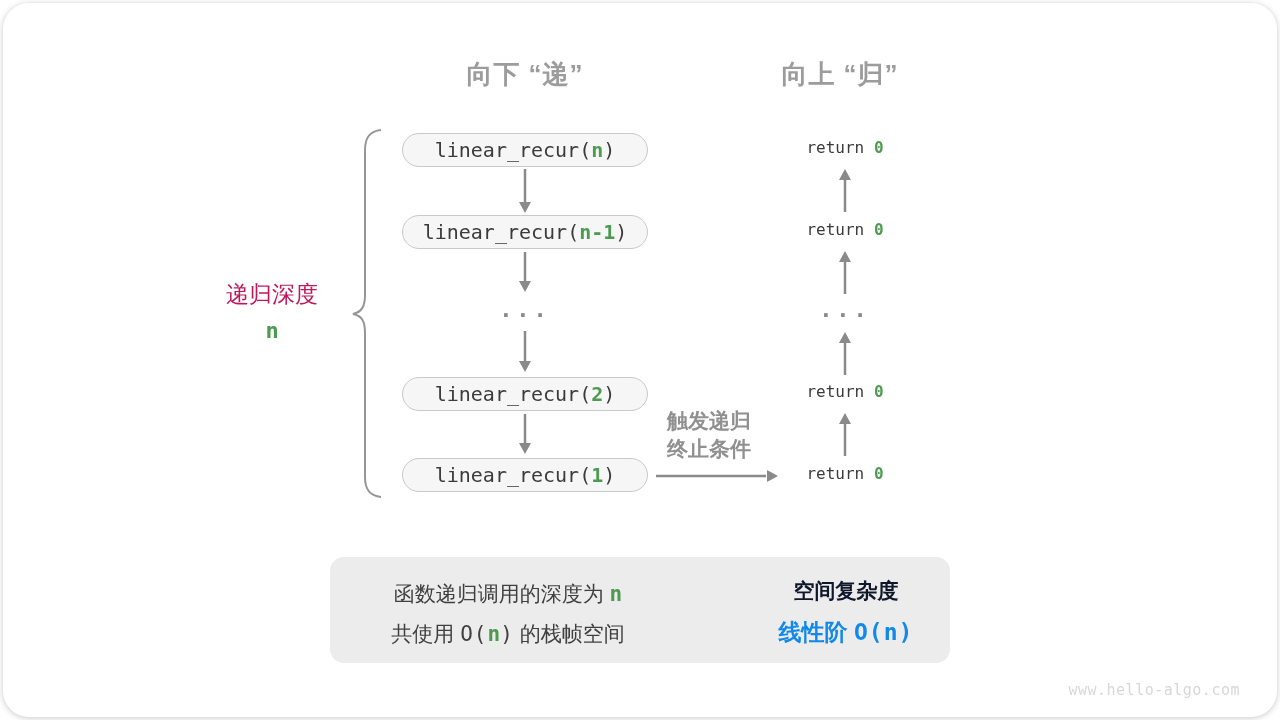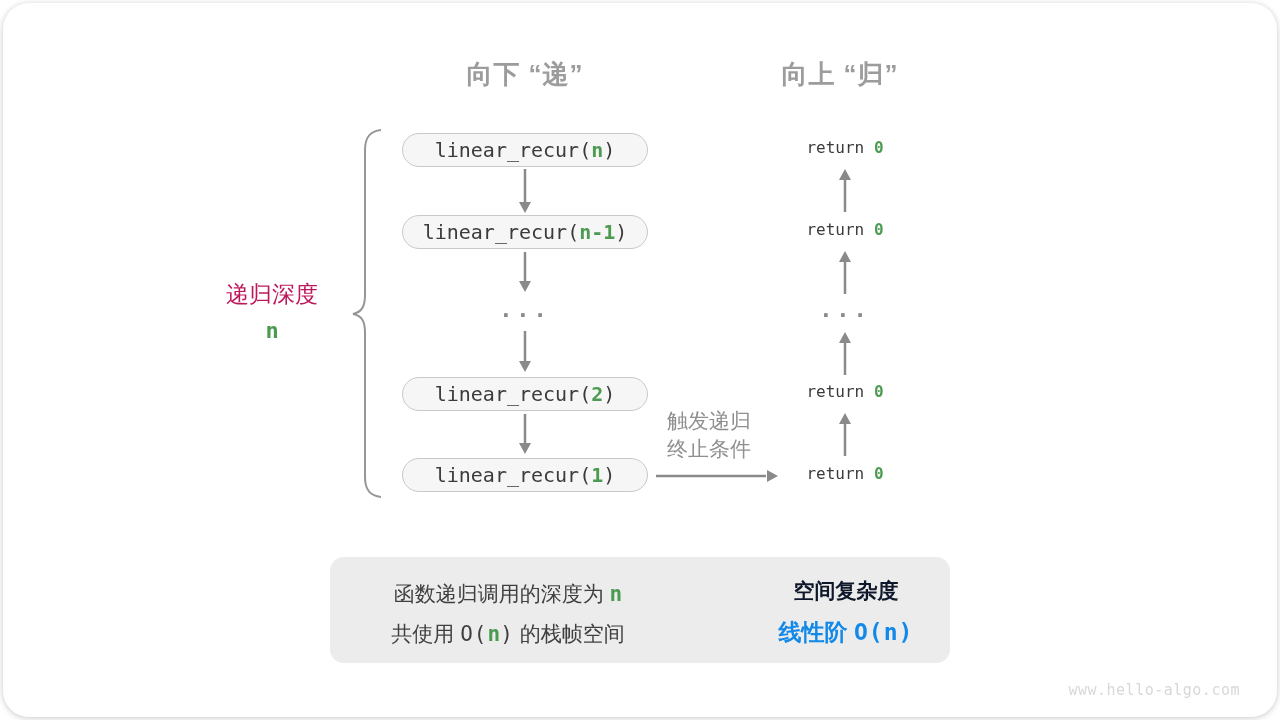--- a/index.html
+++ b/index.html
@@ -30,21 +30,21 @@
   .green{color:#4d9b51;font-weight:700;}
   .ret{
     left:745px;width:200px;font-size:16px;color:#3b3b3b;white-space:pre;
   }
   .dots{
     width:140px;font-size:22px;font-weight:700;color:#8a8a8a;
     letter-spacing:4px;line-height:20px;
   }
   .depth-label{left:172px;top:279px;width:200px;font-size:23px;color:#be185d;font-weight:500;}
   .depth-value{left:172px;top:318px;width:200px;font-size:22px;}
-  .term-line{left:609px;width:200px;font-size:21px;font-weight:400;color:#909090;}
+  .term-line{left:609px;width:200px;font-size:21px;font-weight:700;color:#909090;}
 
   .panel{
     left:330px;top:557px;width:620px;height:106px;
     background:#ececec;border-radius:14px;
   }
   .s-line{width:344px;left:336px;font-size:21px;color:#3f3f3f;white-space:pre;}
   .s-code{font-family:"DejaVu Sans Mono","Liberation Mono",monospace;letter-spacing:1px;}
   .s-right-title{left:696px;top:577px;width:300px;font-size:21px;font-weight:700;color:#0f172a;}
   .s-right-term{left:696px;top:617px;width:300px;font-size:23px;font-weight:700;color:#1289e9;white-space:pre;}
 

